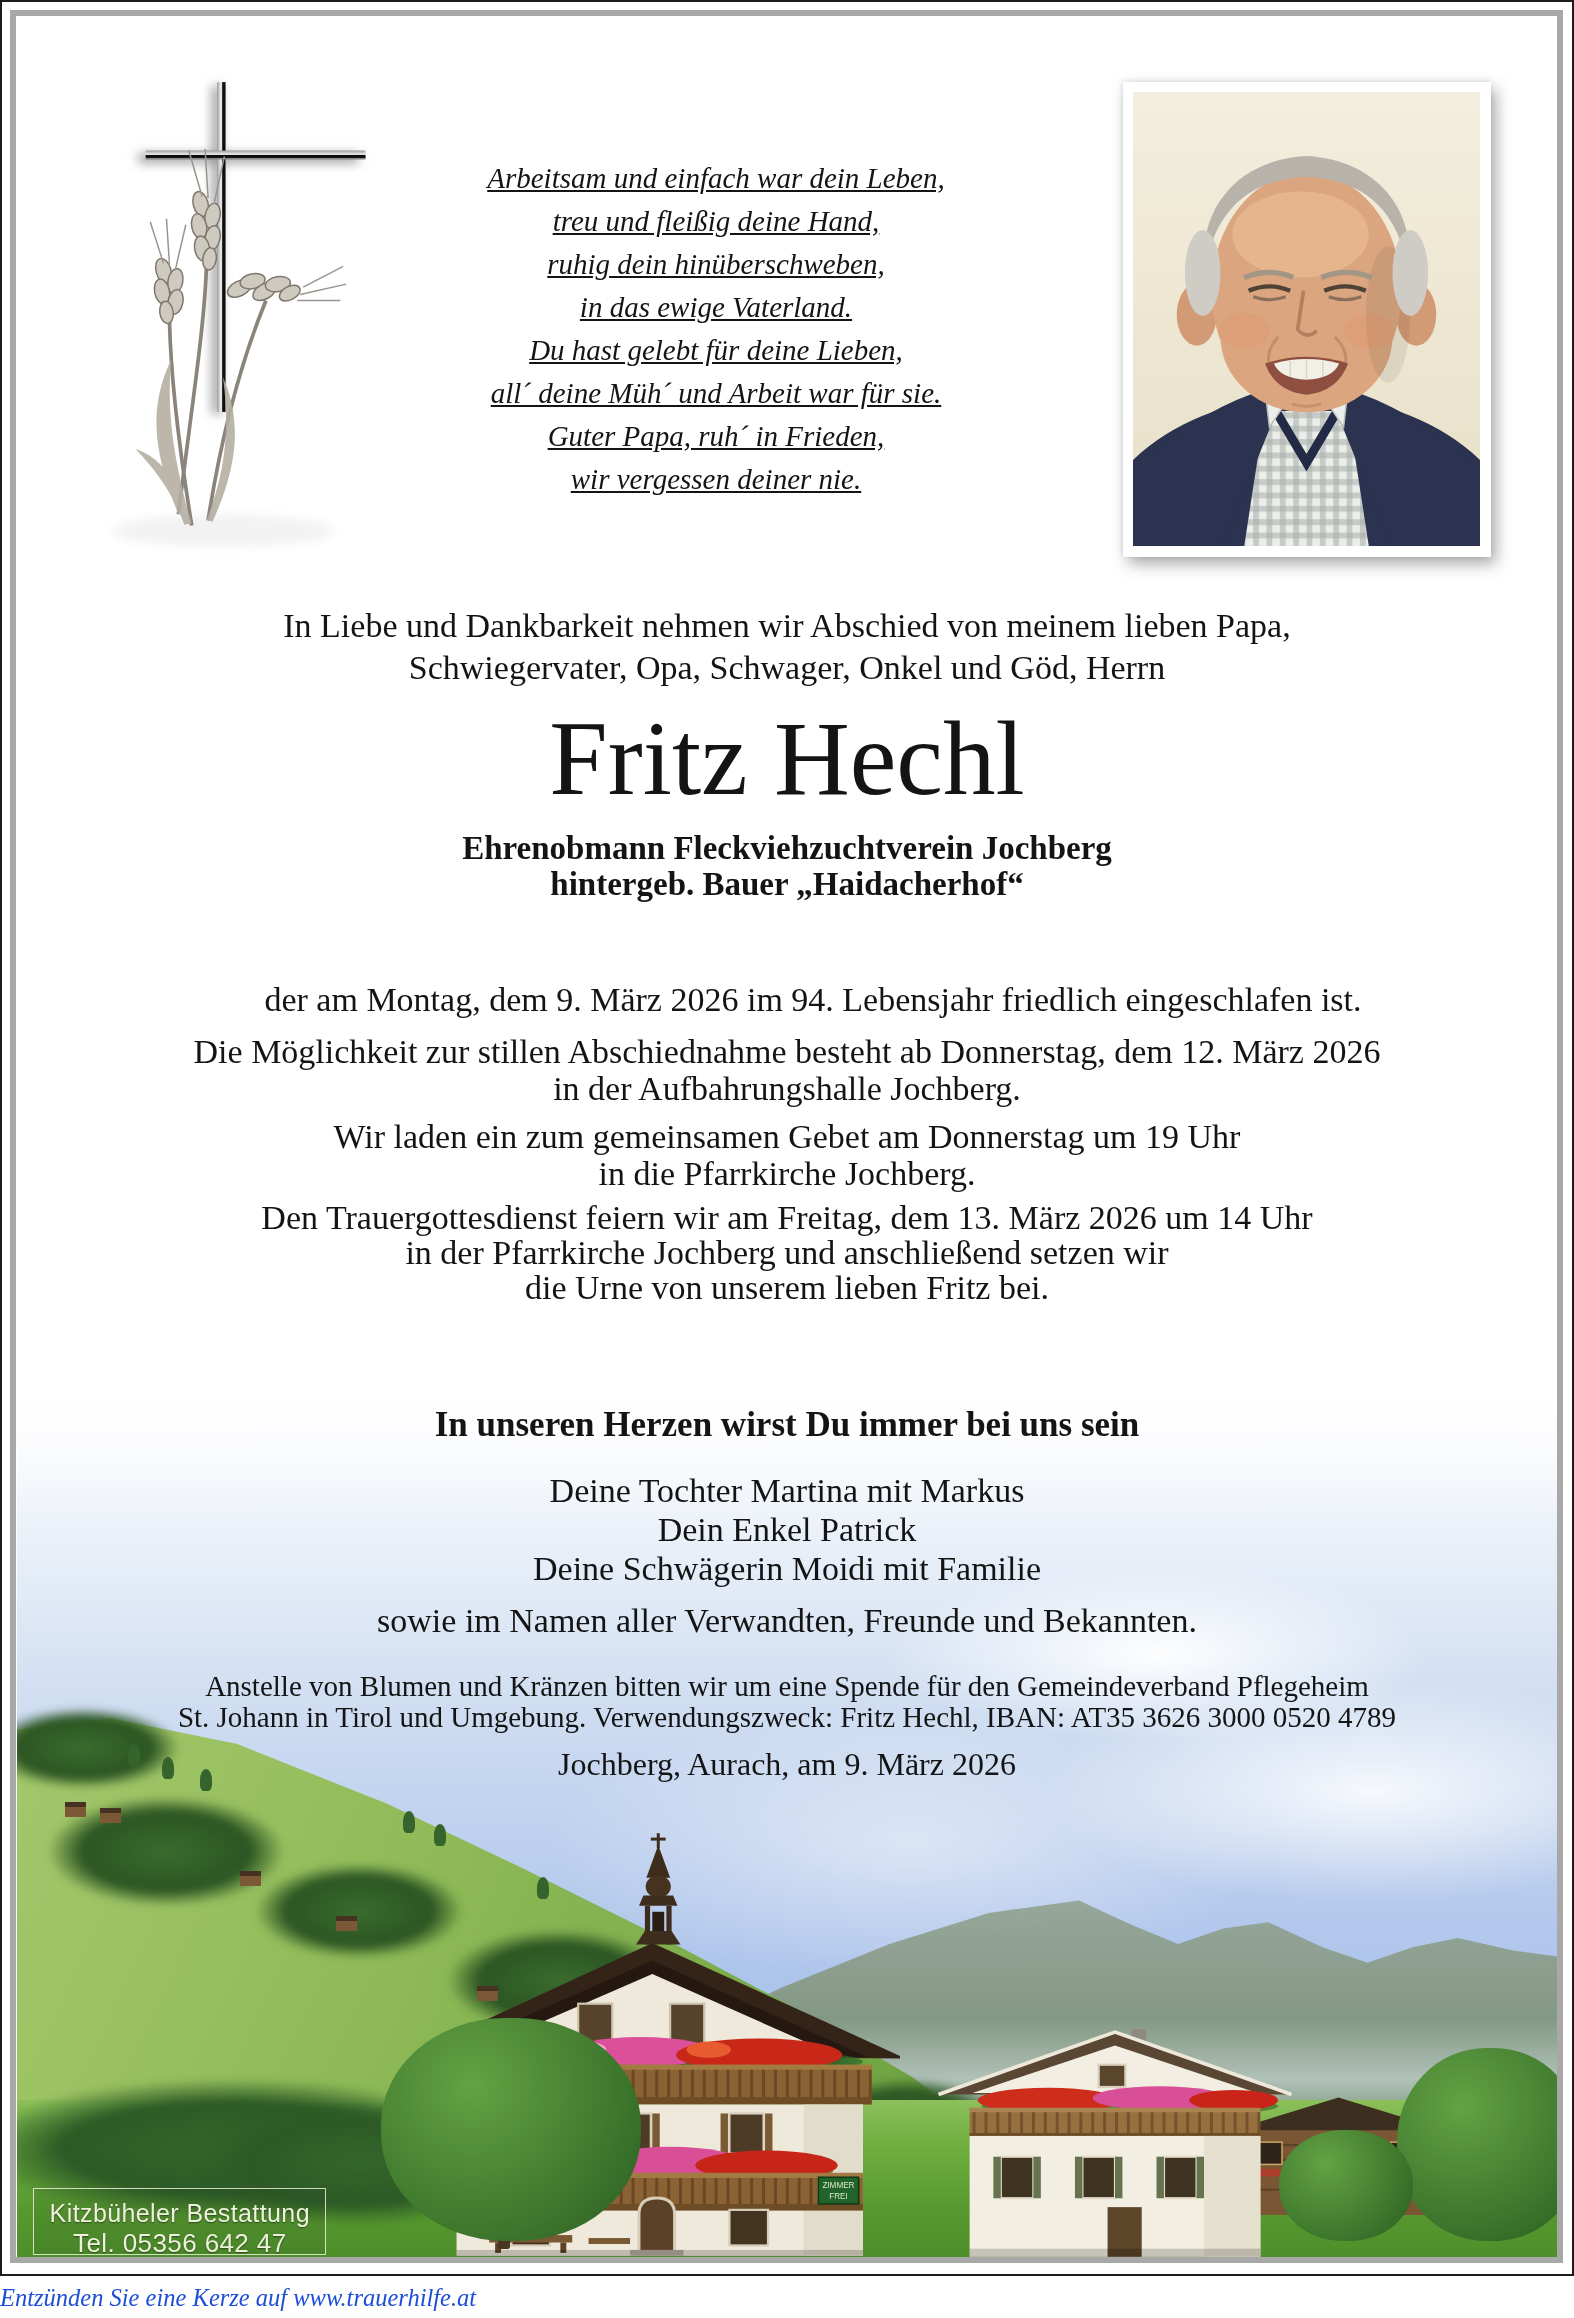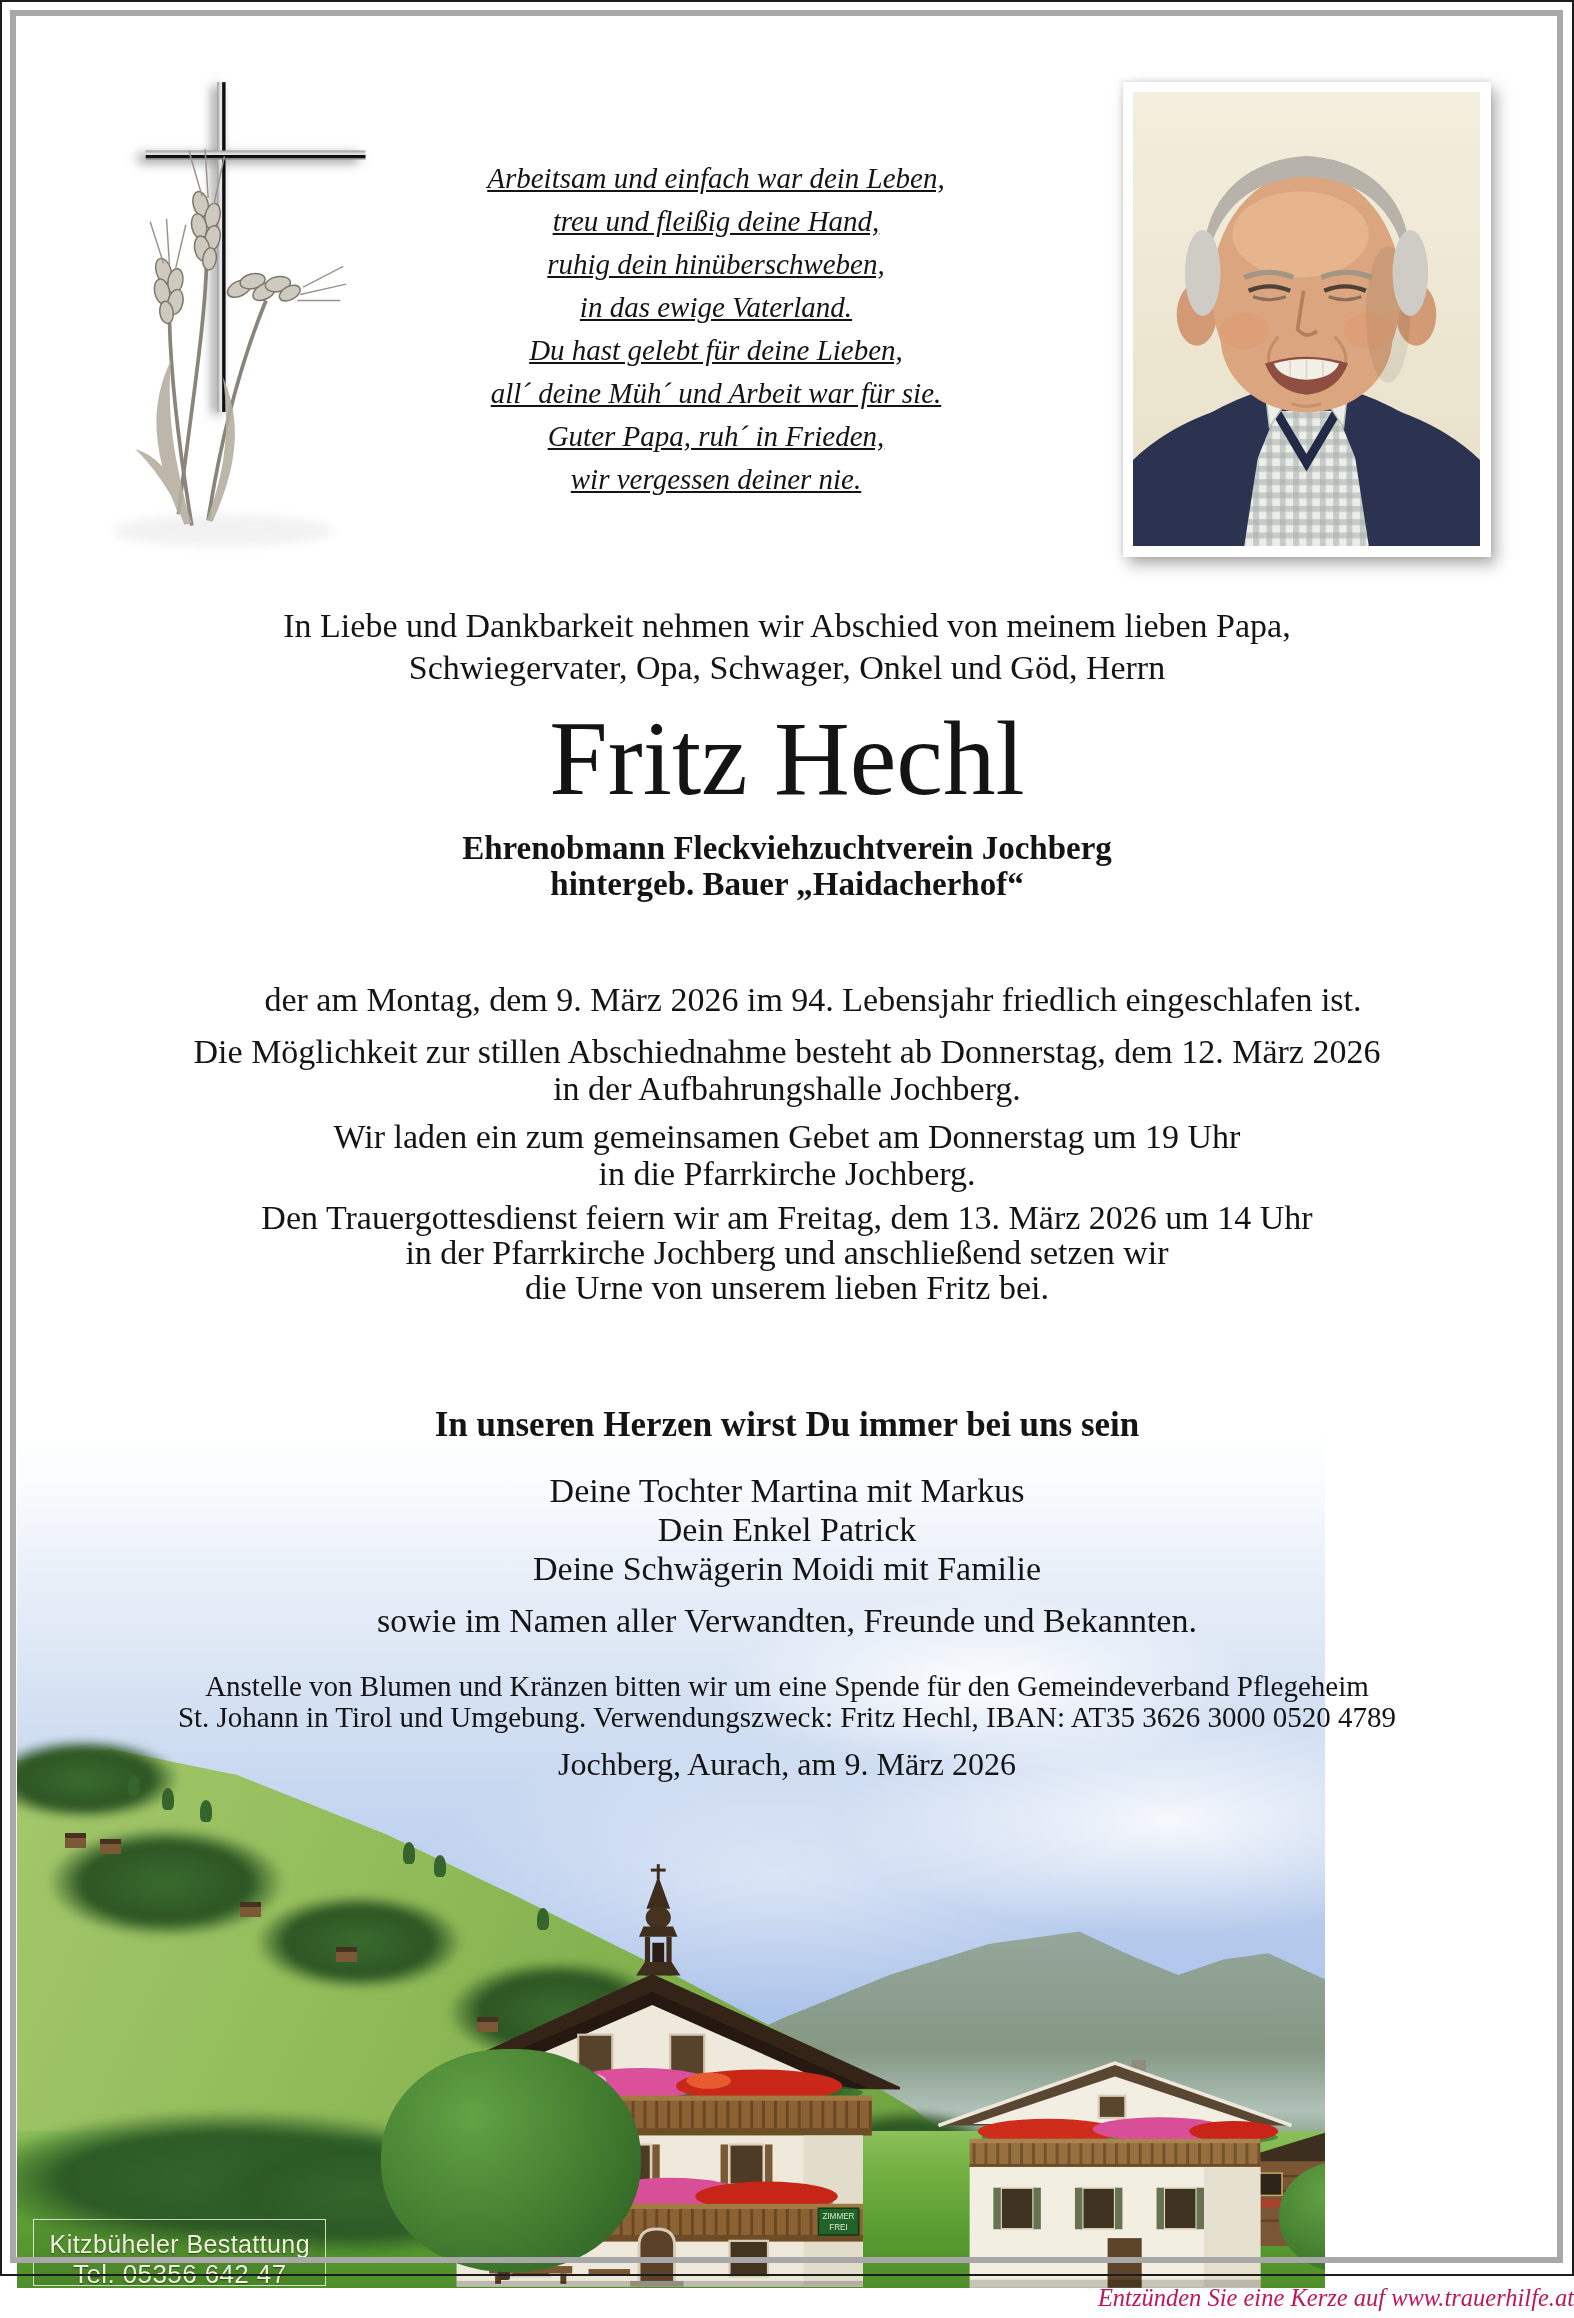--- a/index.html
+++ b/index.html
@@ -7,21 +7,21 @@
         font-family:"Liberation Serif","DejaVu Serif",serif;color:#141414;}
   .abs{position:absolute;}
   
   .outer-box{left:0;top:0;width:1574px;height:2276px;border:2.2px solid #1c1c1c;box-sizing:border-box;z-index:8;pointer-events:none;}
   
   .gray-frame{left:10.4px;top:10.4px;width:1553px;height:2253px;border:6.7px solid #a8a8a8;box-sizing:border-box;z-index:7;pointer-events:none;}
   
   .tl{left:0;width:1574px;text-align:center;z-index:6;white-space:nowrap;}
   .bold{font-weight:bold;}
   
-  .landscape{left:17px;top:1426px;width:1308px;height:862px;overflow:hidden;z-index:1;
+  .landscape{left:17px;top:1395px;width:1540px;height:862px;overflow:hidden;z-index:1;
     background:
       radial-gradient(ellipse 386px 126px at 74% 30%, rgba(255,255,255,0.95), rgba(255,255,255,0) 70%),
       radial-gradient(ellipse 460px 156px at 88% 46%, rgba(255,255,255,0.85), rgba(255,255,255,0) 72%),
       radial-gradient(ellipse 520px 193px at 58% 52%, rgba(255,255,255,0.45), rgba(255,255,255,0) 70%),
       linear-gradient(180deg,#ffffff 0%,#fbfcfe 6%,#eef3fa 14%,#dde7f5 26%,#c8d8f0 42%,#b4c9ec 60%,#a3bde9 80%,#9ab5e7 100%);}
   .mountains{left:638px;top:468px;width:902px;height:312px;opacity:.92;filter:blur(0.7px);
     background:linear-gradient(180deg,#98a89c 0%,#84977f 45%,#708d6a 75%,#80a174 100%);
     clip-path:polygon(0 65%,3% 55%,14% 40%,26% 26%,37% 16%,47% 12%,53% 20%,58% 26%,63% 21%,68% 19%,74% 27%,79% 32%,84% 27%,89% 24%,95% 28%,100% 30%,100% 100%,0 100%);}
   .haze{left:638px;top:623px;width:902px;height:111px;z-index:2;
     background:linear-gradient(180deg,rgba(235,241,250,0),rgba(235,241,250,.5) 55%,rgba(235,241,250,0));}
@@ -49,21 +49,21 @@
     text-shadow:0 0.7px 1.5px rgba(0,0,0,.45);}
   .fh-label .l1{font-size:25px;line-height:31px;margin-top:9px;letter-spacing:0.4px;}
   .fh-label .l2{font-size:26px;line-height:28px;letter-spacing:0.4px;text-align:center;}
   
   .photo{left:1123px;top:82px;width:368px;height:475px;background:#ffffff;z-index:6;
     box-shadow:5.2px 6.7px 15px rgba(90,90,90,.55), -1.5px -1.5px 4.5px rgba(150,150,150,.25);}
   .photo-inner{position:absolute;left:10.4px;top:10.4px;width:347px;height:454px;overflow:hidden;}
   
   .crossart{left:67px;top:39px;width:349px;height:520px;z-index:5;}
   
-  .footer{left:0;top:2284px;width:1574px;text-align:right;font-style:italic;font-size:24.5px;color:#be185d;z-index:6;}
+  .footer{left:0;top:2284px;width:1574px;text-align:left;font-style:italic;font-size:24.5px;color:#1d4ed8;z-index:6;}
 </style>
 </head>
 <body>
 
 <div class="page">
 
   <div class="abs crossart">
     <svg width="349" height="520" viewBox="0 0 470 700">
       <defs>
         <filter id="soft" x="-40%" y="-40%" width="180%" height="180%">

